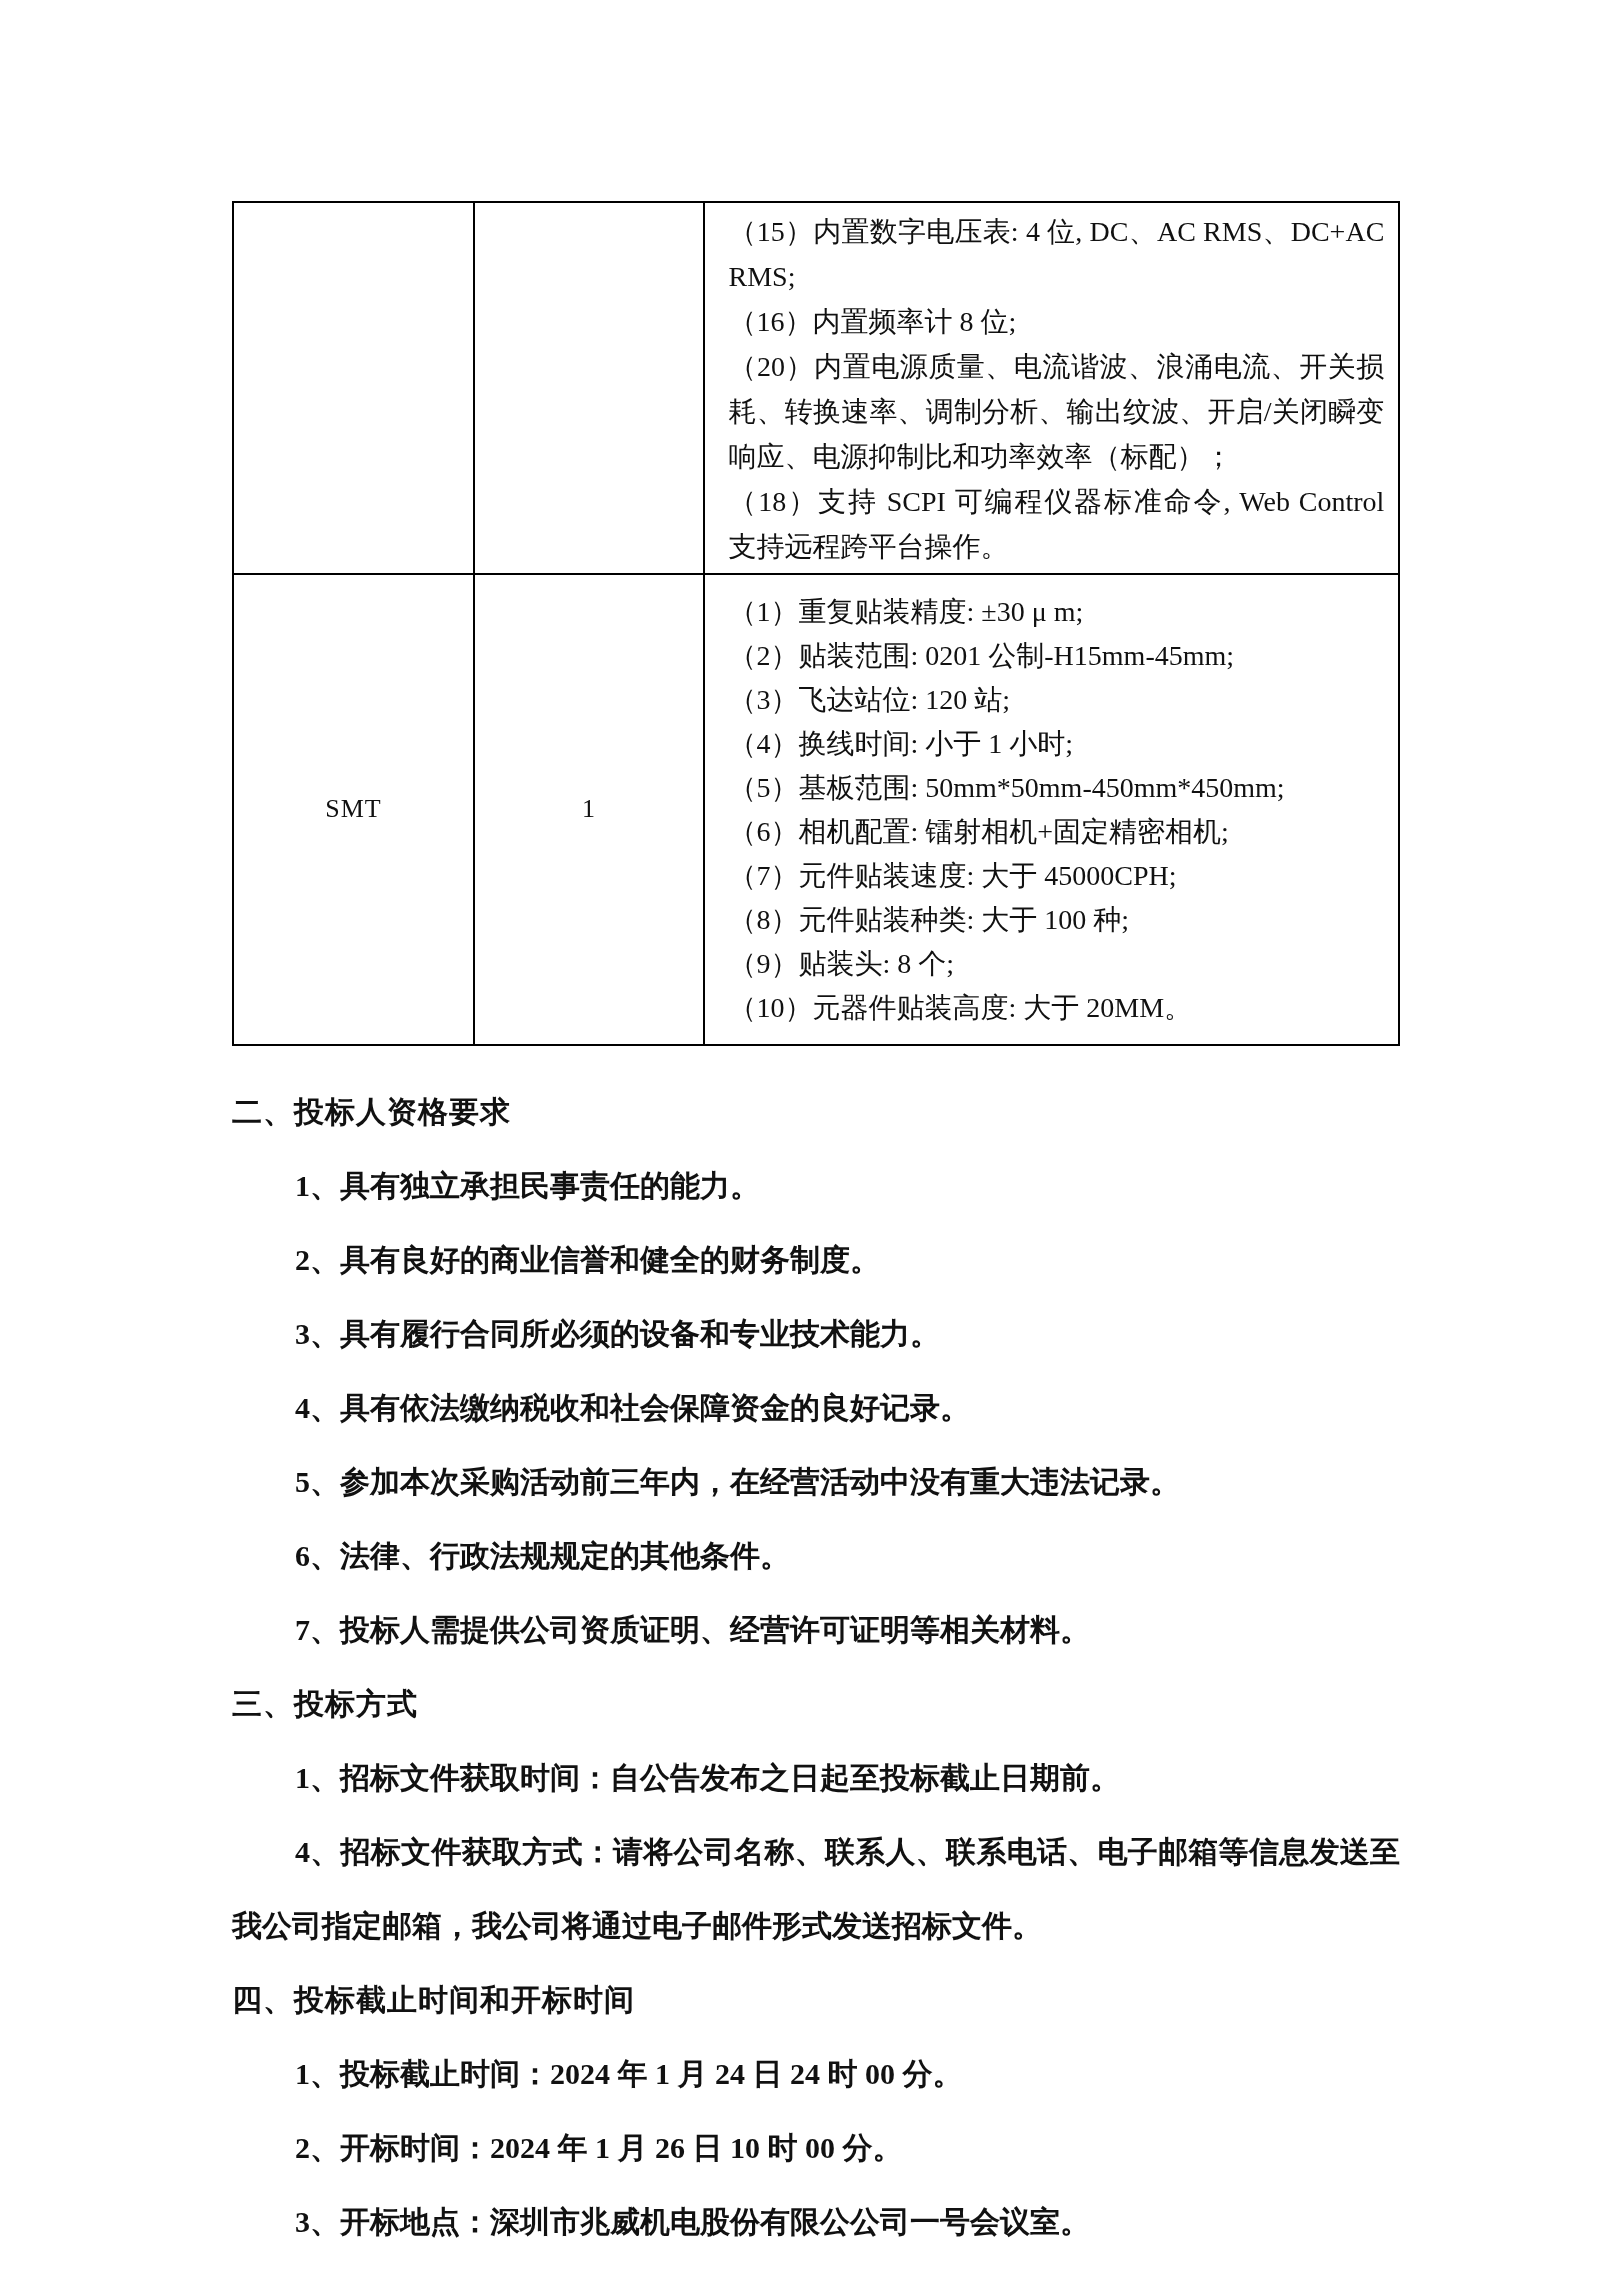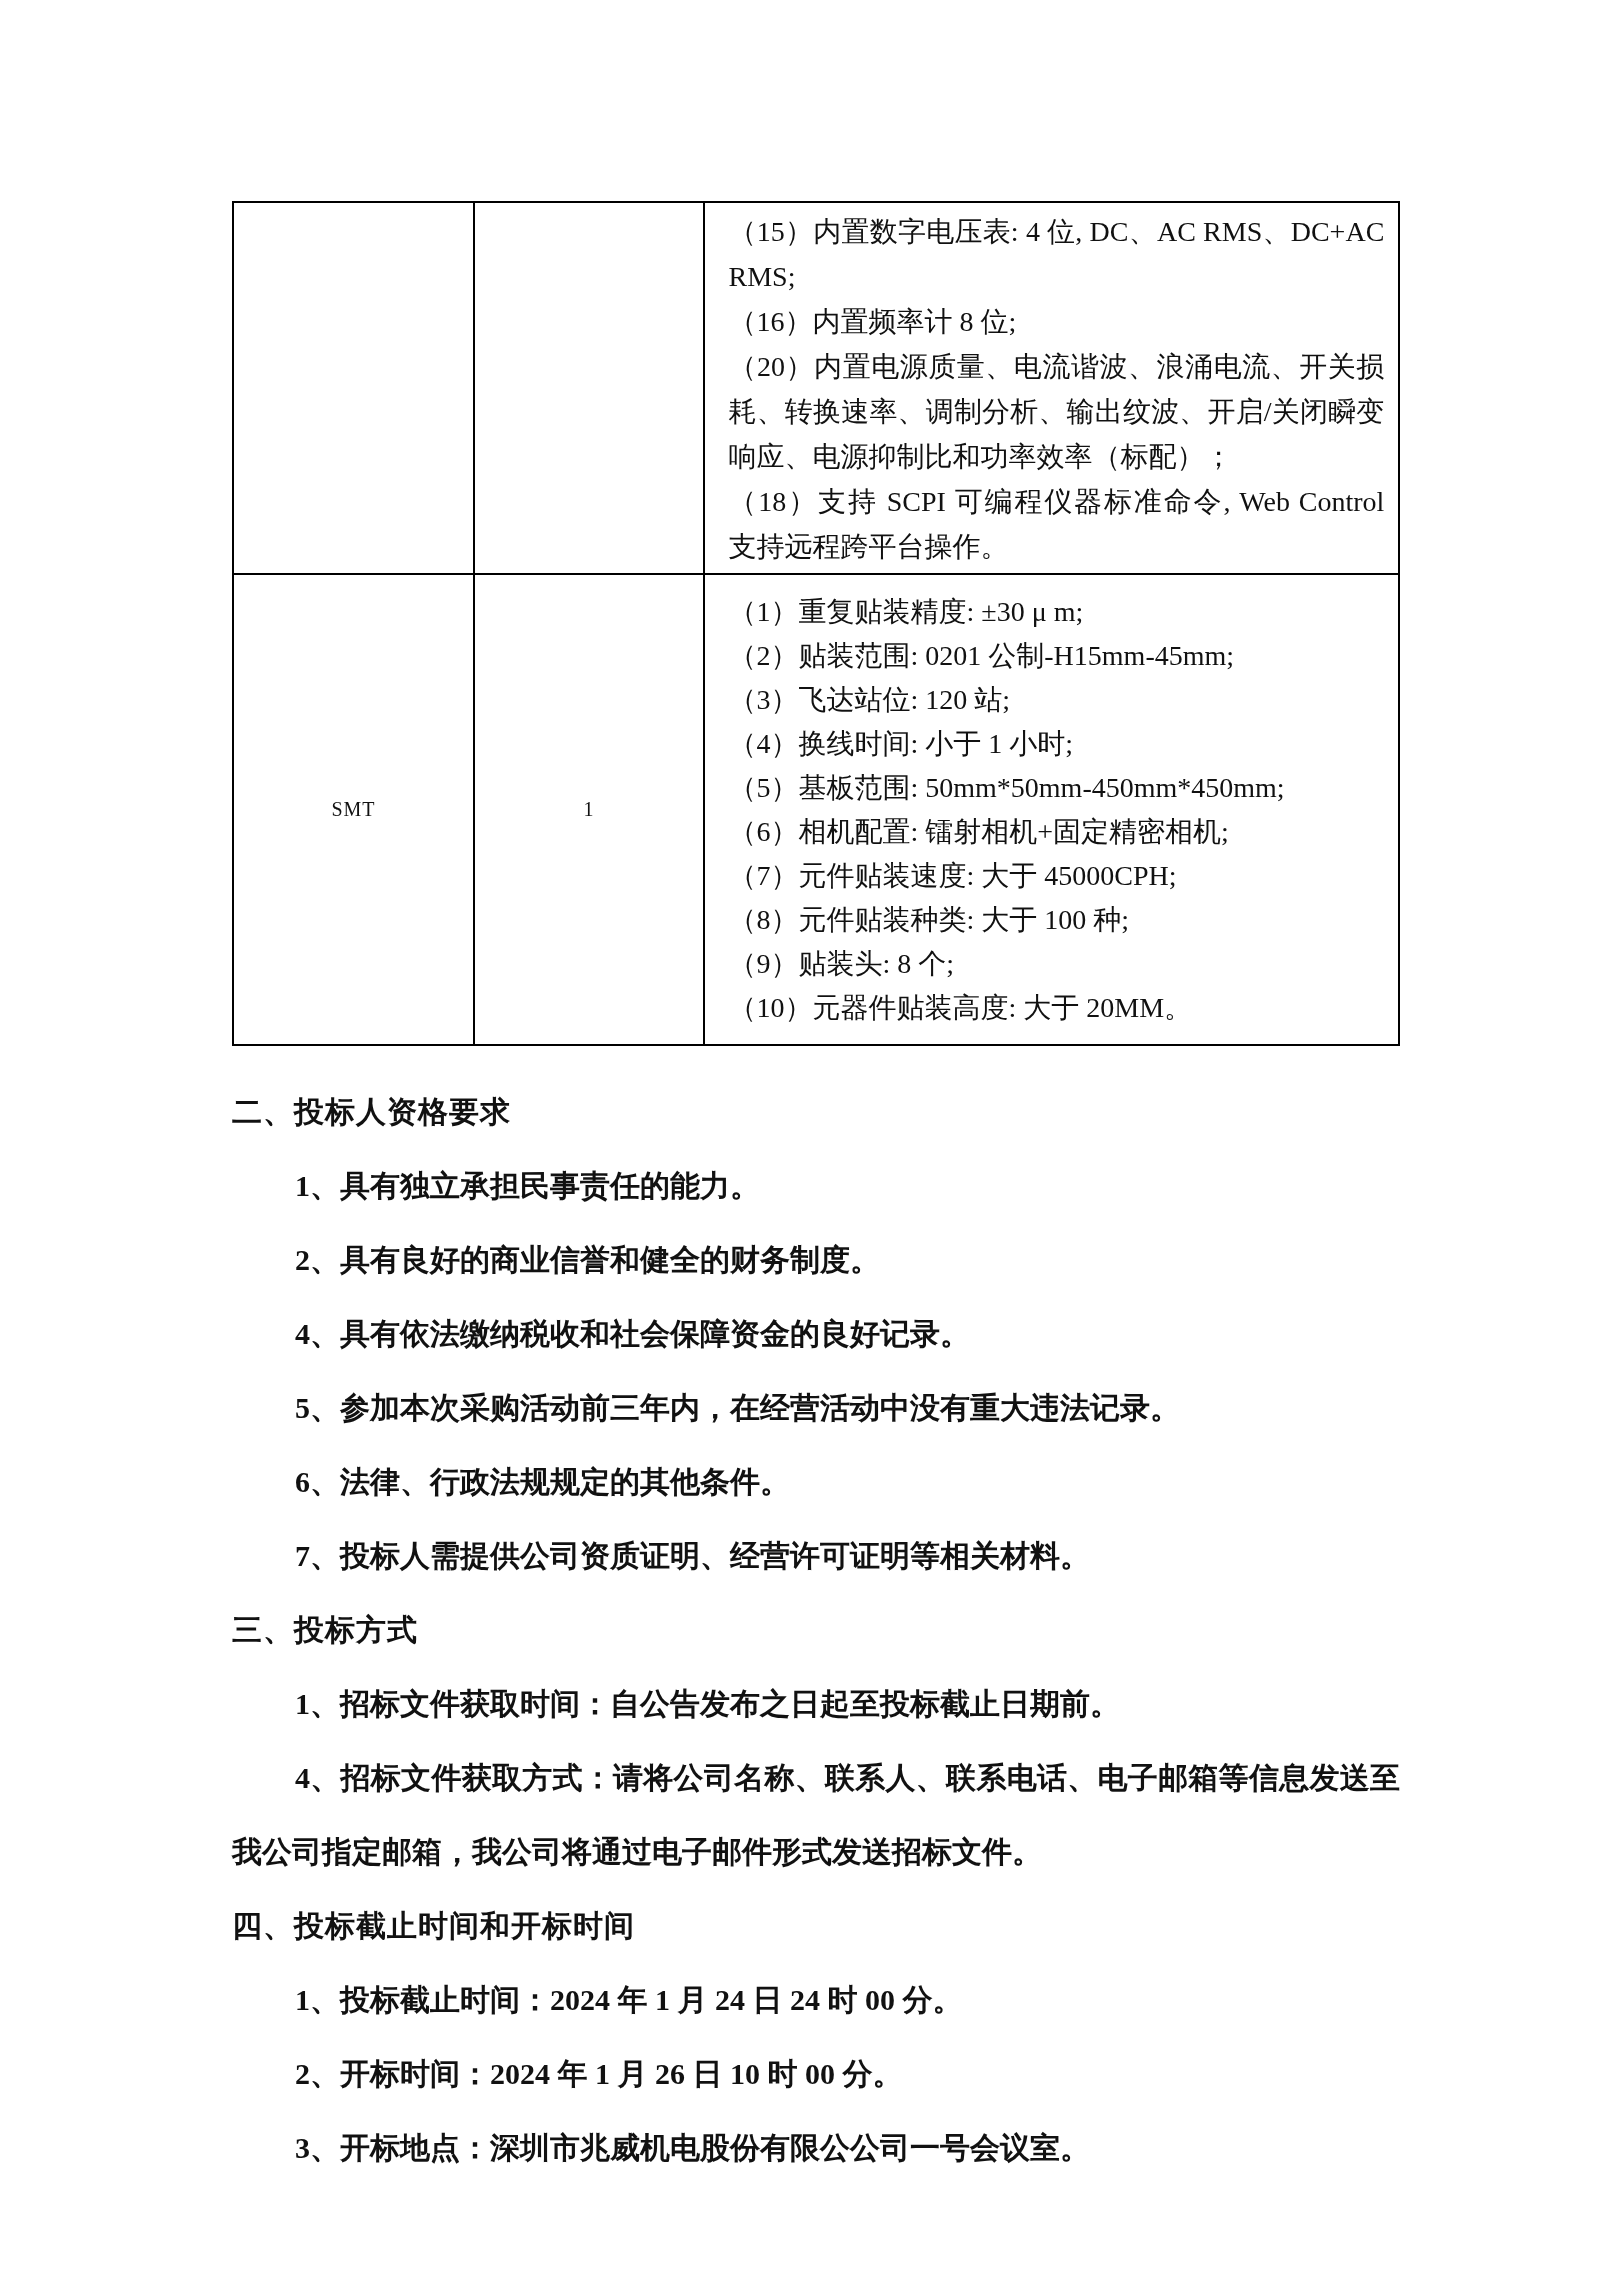--- a/index.html
+++ b/index.html
@@ -31,21 +31,21 @@
   }
   table.spec-table td {
     border: 2px solid #000000;
     padding: 0;
     vertical-align: middle;
   }
   td.col-item { width: 239px; text-align: center; }
   td.col-qty  { width: 228px; text-align: center; }
   td.col-spec { }
   .cell-center {
-    font-size: 20px;
+    font-size: 26px;
     letter-spacing: 1px;
   }
   .spec-lines {
     padding: 5.9px 13.7px 3.9px 23.5px;
     font-size: 28px;
     line-height: 45px;
     text-align: justify;
   }
   tr.row-smt .spec-lines {
     padding-top: 15.7px;
@@ -121,20 +121,21 @@
         </td>
       </tr>
     </tbody>
       </table>
 
     <div class="doc-body">
 
       <p class="sec-heading">二、投标人资格要求</p>
       <p class="num-item">1、具有独立承担民事责任的能力。</p>
       <p class="num-item">2、具有良好的商业信誉和健全的财务制度。</p>
+      <p class="num-item">3、具有履行合同所必须的设备和专业技术能力。</p>
       <p class="num-item">4、具有依法缴纳税收和社会保障资金的良好记录。</p>
       <p class="num-item">5、参加本次采购活动前三年内，在经营活动中没有重大违法记录。</p>
       <p class="num-item">6、法律、行政法规规定的其他条件。</p>
       <p class="num-item">7、投标人需提供公司资质证明、经营许可证明等相关材料。</p>
 
       <p class="sec-heading">三、投标方式</p>
       <p class="num-item">1、招标文件获取时间：自公告发布之日起至投标截止日期前。</p>
       <p class="num-item">4、招标文件获取方式：请将公司名称、联系人、联系电话、电子邮箱等信息发送至我公司指定邮箱，我公司将通过电子邮件形式发送招标文件。</p>
 
       <p class="sec-heading">四、投标截止时间和开标时间</p>

